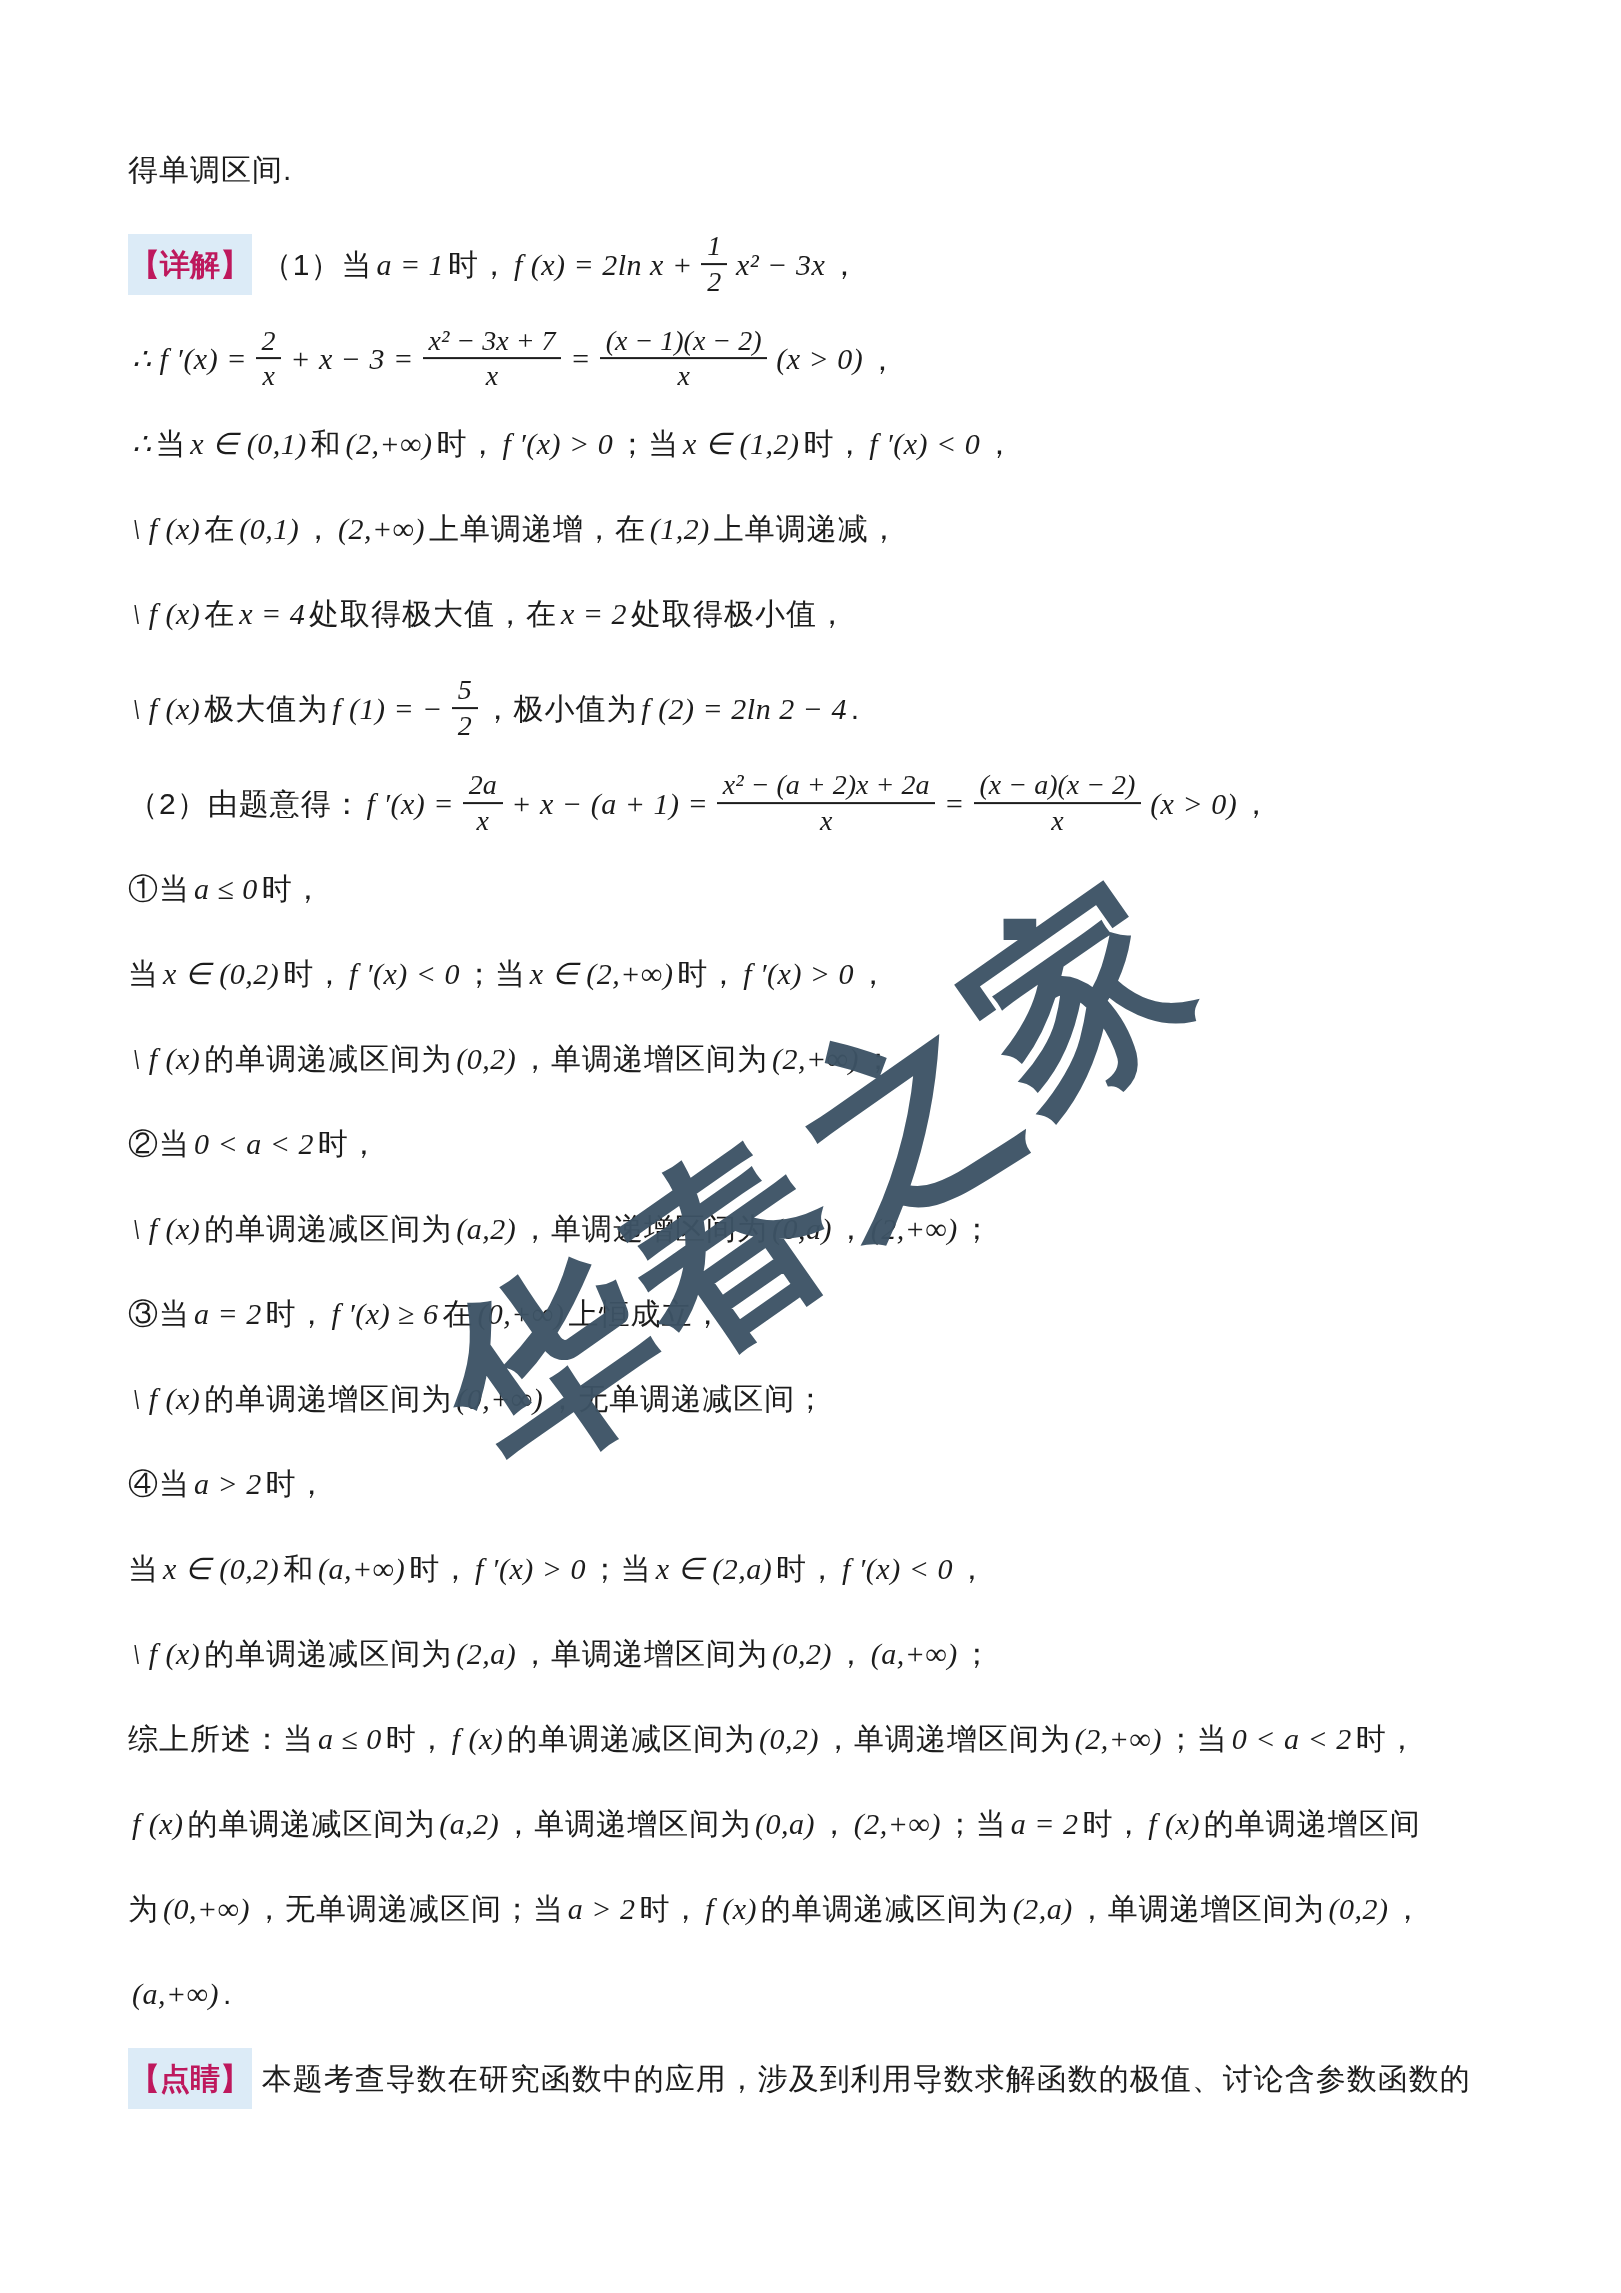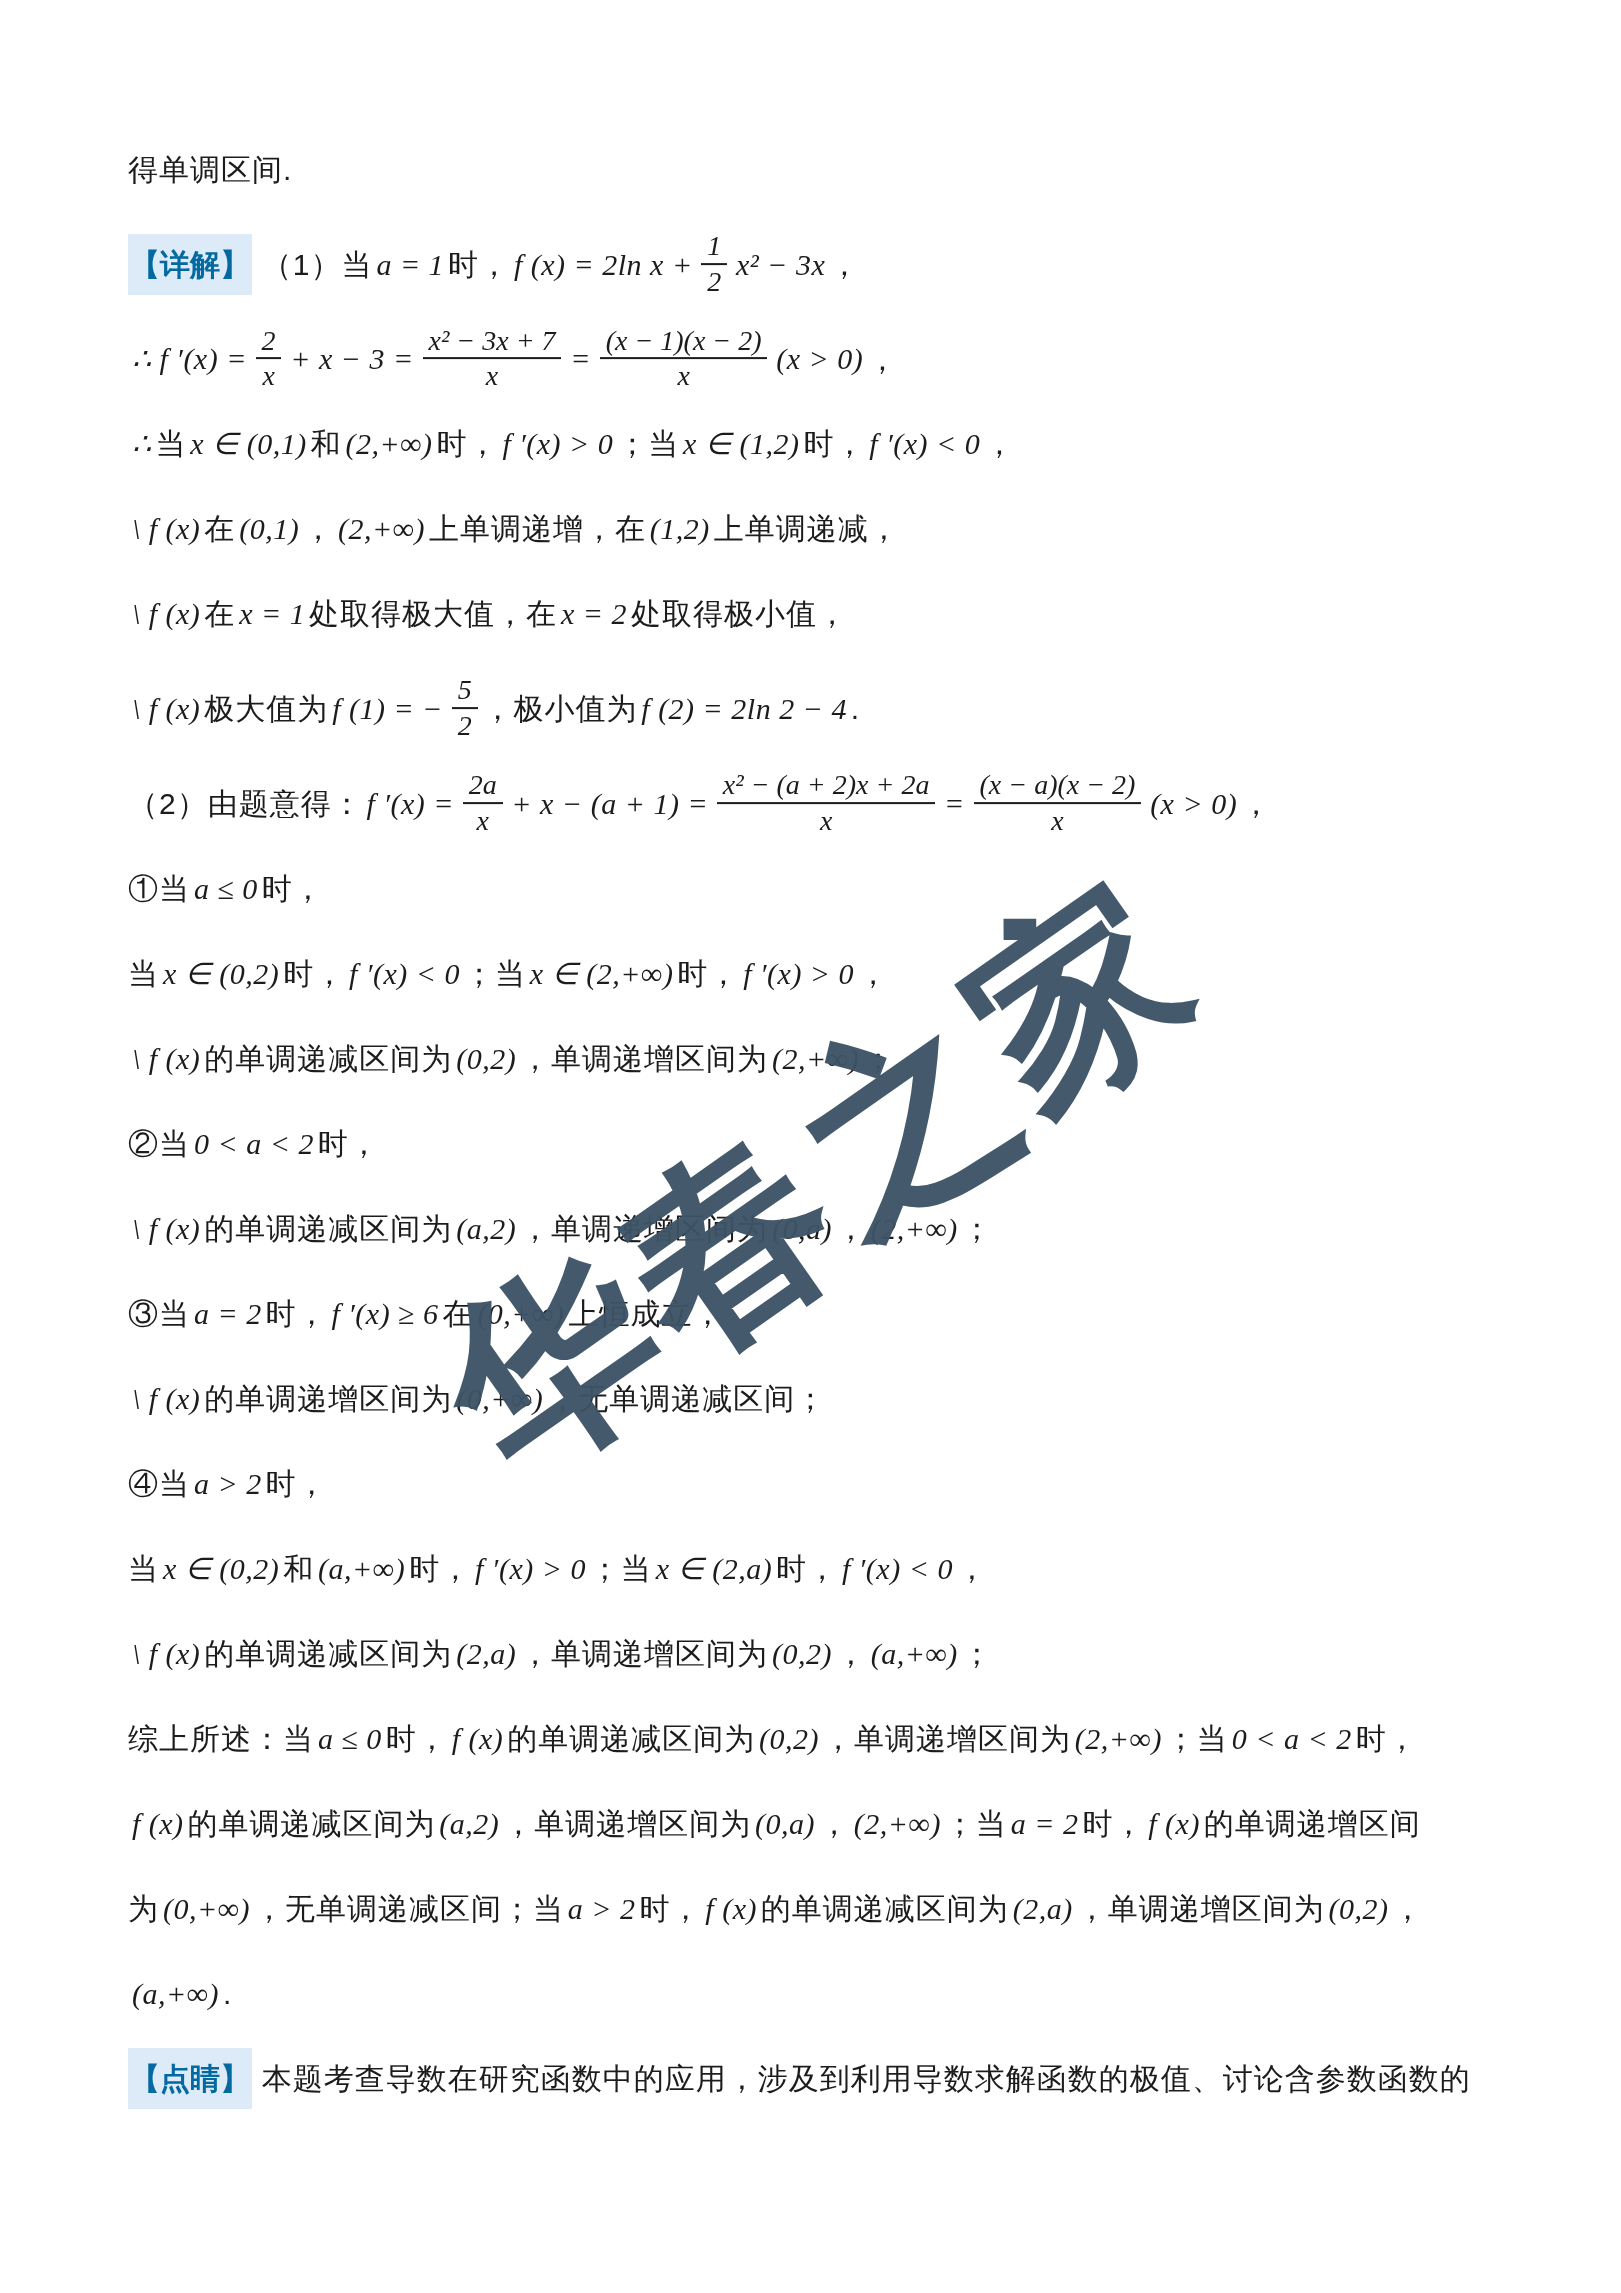--- a/index.html
+++ b/index.html
@@ -37,21 +37,21 @@
     font-family:"Liberation Serif",serif;
     font-style:italic;
     font-size:28px;
     line-height:1.2;
     margin:0 4.9px;
     transform:translateY(-2.9px);
   }
   .frac .fn{ border-bottom:2px solid #1c1c1c; padding:0 5.9px; }
   .frac .fd{ padding:0 5.9px; }
   .seg-lab{
-    color:#0369a1;
+    color:#be185d;
     background:#dcebf7;
     padding:14px 2px;
     margin-right:9.8px;
     font-weight:bold;
   }
   .watermark{
     position:absolute;
     left:821px; top:1181px;
     transform:translate(-50%,-50%) rotate(-35deg);
     font-size:204px;
@@ -78,21 +78,21 @@
         <span class="fd">x</span>
       </span><span class="seg-m">+ x − 3 =</span><span class="frac">
         <span class="fn">x² − 3x + 7</span>
         <span class="fd">x</span>
       </span><span class="seg-m">=</span><span class="frac">
         <span class="fn">(x − 1)(x − 2)</span>
         <span class="fd">x</span>
       </span><span class="seg-m">(x &gt; 0)</span><span class="seg-c">，</span></div>
     <div class="line"><span class="seg-m">∴</span><span class="seg-c">当</span><span class="seg-m">x ∈ (0,1)</span><span class="seg-c">和</span><span class="seg-m">(2,+∞)</span><span class="seg-c">时，</span><span class="seg-m">f ′(x) &gt; 0</span><span class="seg-c">；当</span><span class="seg-m">x ∈ (1,2)</span><span class="seg-c">时，</span><span class="seg-m">f ′(x) &lt; 0</span><span class="seg-c">，</span></div>
     <div class="line"><span class="seg-m">\  f (x)</span><span class="seg-c">在</span><span class="seg-m">(0,1)</span><span class="seg-c">，</span><span class="seg-m">(2,+∞)</span><span class="seg-c">上单调递增，在</span><span class="seg-m">(1,2)</span><span class="seg-c">上单调递减，</span></div>
-    <div class="line"><span class="seg-m">\  f (x)</span><span class="seg-c">在</span><span class="seg-m">x = 1</span><span class="seg-c">处取得极大值，在</span><span class="seg-m">x = 2</span><span class="seg-c">处取得极小值，</span></div>
+    <div class="line"><span class="seg-m">\  f (x)</span><span class="seg-c">在</span><span class="seg-m">x = 4</span><span class="seg-c">处取得极大值，在</span><span class="seg-m">x = 2</span><span class="seg-c">处取得极小值，</span></div>
     <div class="line has-frac"><span class="seg-m">\  f (x)</span><span class="seg-c">极大值为</span><span class="seg-m">f (1) = −</span><span class="frac">
         <span class="fn">5</span>
         <span class="fd">2</span>
       </span><span class="seg-c">，极小值为</span><span class="seg-m">f (2) = 2ln 2 − 4</span><span class="seg-c">.</span></div>
     <div class="line has-frac"><span class="seg-c">（2）由题意得：</span><span class="seg-m">f ′(x) =</span><span class="frac">
         <span class="fn">2a</span>
         <span class="fd">x</span>
       </span><span class="seg-m">+ x − (a + 1) =</span><span class="frac">
         <span class="fn">x² − (a + 2)x + 2a</span>
         <span class="fd">x</span>

